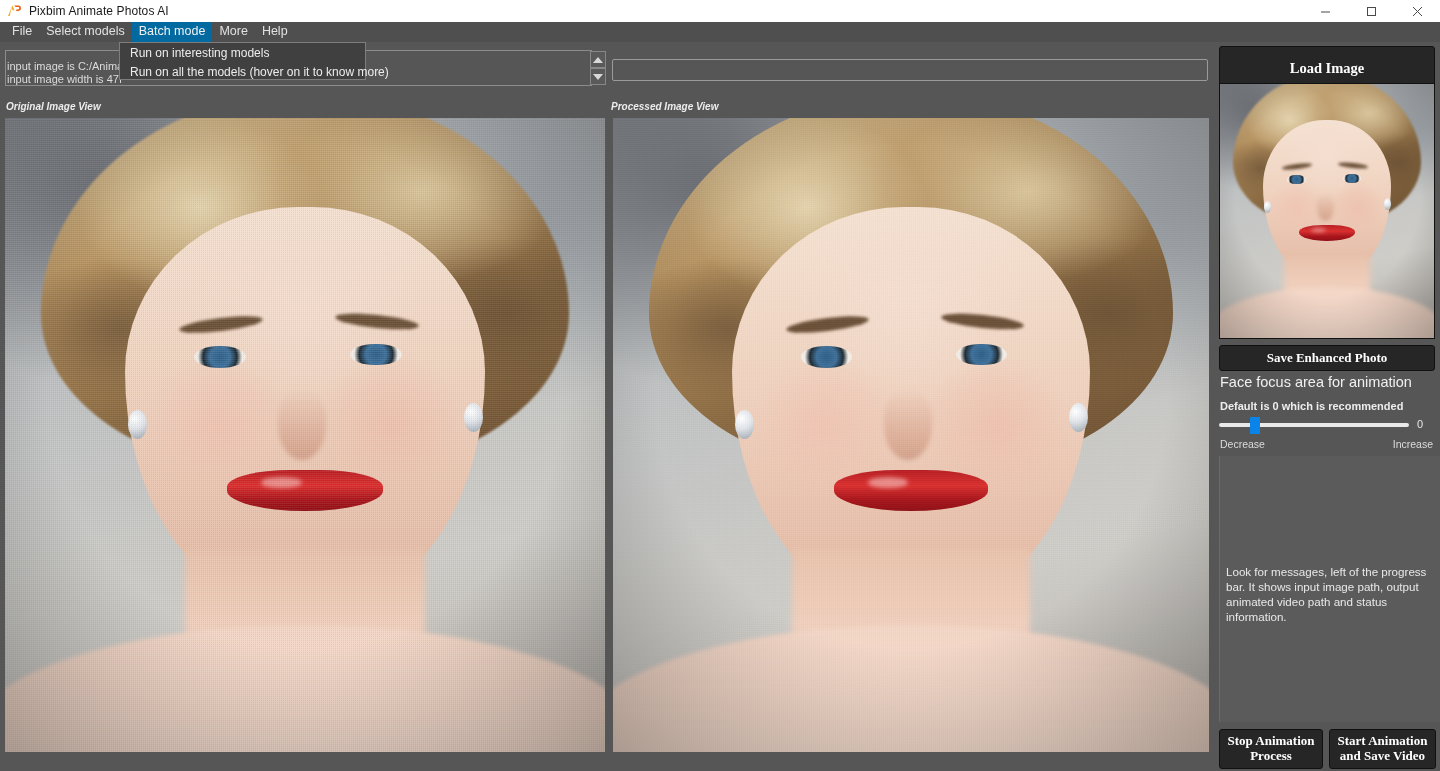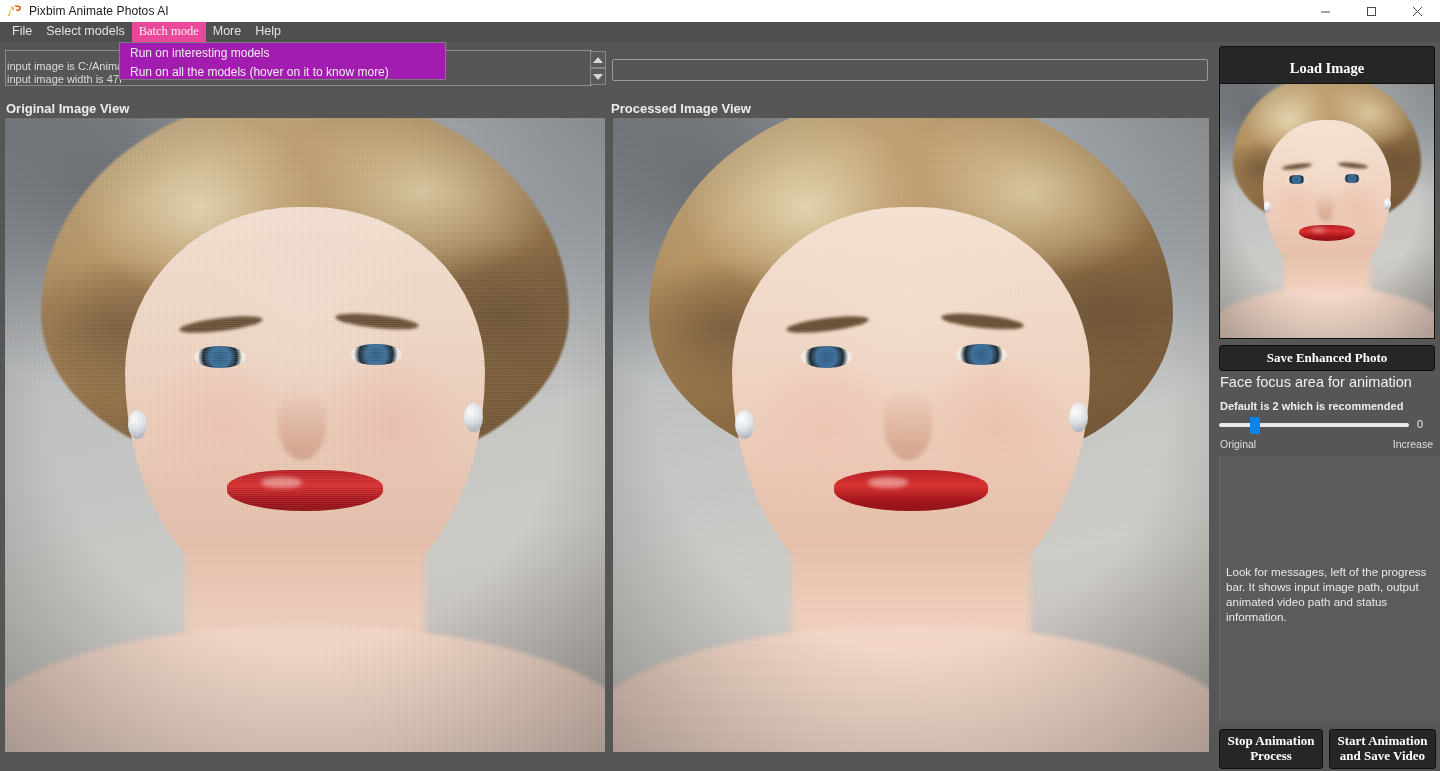--- a/index.html
+++ b/index.html
@@ -65,23 +65,22 @@
   }
   .menu-item {
     font-size: 12.5px;
     color: #e2e2e2;
     padding: 3px 7px 4px 7px;
     line-height: 13px;
     white-space: nowrap;
     text-align: right;
   }
   .menu-item.active {
-    background: #ec4899;
+    background: #0369a1;
     color: #f2f2f2;
-    font-family: Liberation Serif, serif;
   }
 
   
   .toolbar {
     position: absolute;
     top: 42px; left: 0;
     width: 1440px; height: 54px;
     background: #565656;
   }
   .status-frame {
@@ -130,24 +129,25 @@
     width: 596px; height: 22px;
     border: 1px solid #9a9a9a;
     background: #565656;
     border-radius: 2px;
   }
 
   
   .view-label {
     position: absolute;
     top: 101px;
-    font-size: 13px;
+    font-size: 10px;
     font-weight: bold;
     color: #ececec;
     white-space: nowrap;
+    font-style: italic;
   }
   .view-label.left  { left: 6px; }
   .view-label.right { left: 611px; }
 
   
   .pane {
     position: absolute;
     top: 118px;
     height: 634px;
     background: #000;
@@ -395,22 +395,22 @@
     position: absolute;
     left: 115px; top: 687px;
     width: 107px; height: 40px;
     font-size: 13px;
   }
 
   
   .dropdown {
     position: absolute;
     left: 119px; top: 42px;
-    width: 327px; height: 38px;
-    background: #a21caf;
+    width: 247px; height: 38px;
+    background: #404040;
     border: 1px solid #7d7d7d;
     z-index: 50;
     text-align: right;
   }
   .dd-item {
     height: 19px;
     display: flex;
     align-items: center;
     padding-left: 10px;
     font-size: 12px;
@@ -541,28 +541,28 @@
           <div class="p-lips"></div>
         <div class="p-earring l"></div>
           <div class="p-earring r"></div>
         <div class="p-vignette"></div>
       </div>
     </div>
 
     <div class="side-btn" id="save-photo-btn">Save Enhanced Photo</div>
 
     <div class="side-heading">Face focus area for animation</div>
-    <div class="side-sub">Default is 2 which is recommended</div>
+    <div class="side-sub">Default is 0 which is recommended</div>
 
     <div class="slider-wrap">
       <div class="slider-track"></div>
       <div class="slider-thumb"></div>
       <div class="slider-value">0</div>
     </div>
-    <div class="slider-lbl dec">Original</div>
+    <div class="slider-lbl dec">Decrease</div>
     <div class="slider-lbl inc">Increase</div>
 
     <div id="message-box">
       <div id="message-text">Look for messages, left of the progress bar. It shows input image path, output animated video path and status information.</div>
     </div>
 
     <div class="side-btn" id="stop-btn">
       <span><span>Stop Animation</span><br>
       <span>Process</span></span>
     </div>

